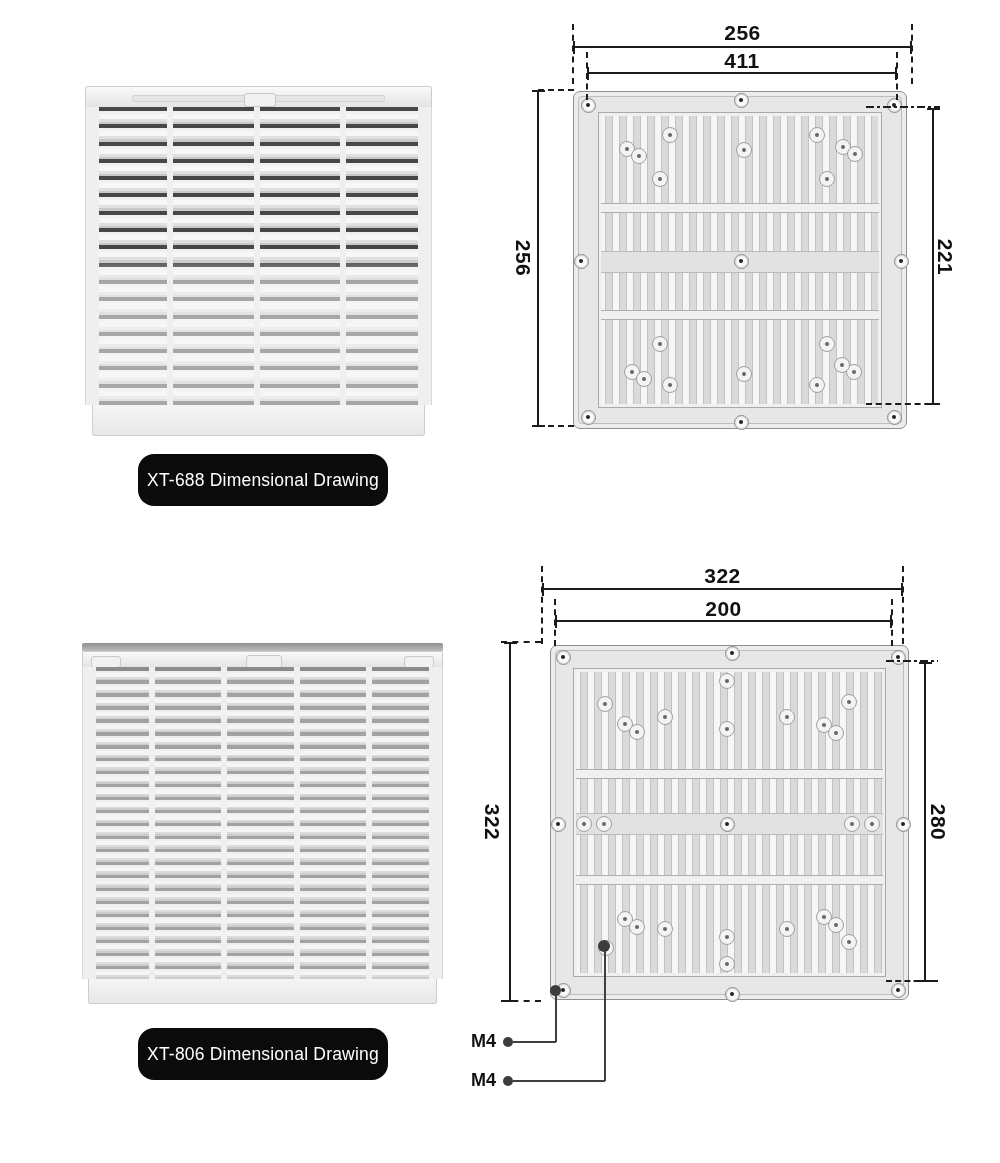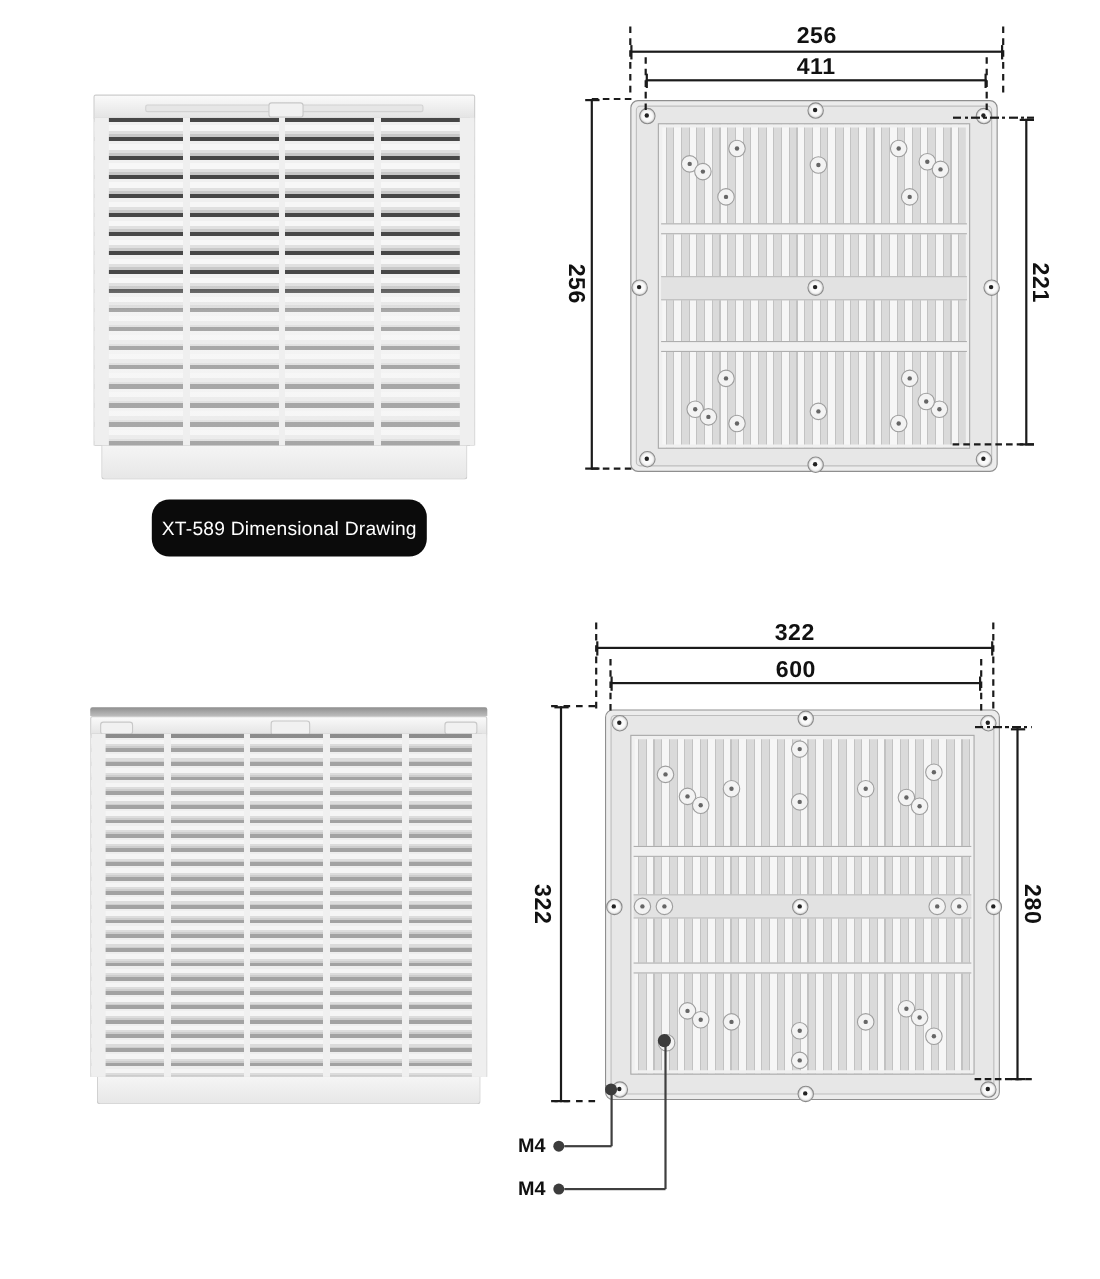--- a/index.html
+++ b/index.html
@@ -132,21 +132,21 @@
 
     <div class="dash-v" style="left:572px;top:24px;height:60px;"></div>
     <div class="dash-v" style="left:586px;top:52px;height:48px;"></div>
     <div class="dash-v" style="left:896px;top:52px;height:48px;"></div>
     <div class="dash-v" style="left:911px;top:24px;height:60px;"></div>
     <div class="dash-h" style="left:538px;top:89px;width:36px;"></div>
     <div class="dash-h" style="left:538px;top:425px;width:36px;"></div>
     <div class="dashdot-h" style="left:866px;top:106px;width:74px;"></div>
     <div class="dash-h" style="left:866px;top:403px;width:74px;"></div>
 
-    <div class="pill" style="top:454px;">XT-589 Dimensional Drawing</div>
+    <div class="pill" style="top:454px;">XT-688 Dimensional Drawing</div>
   </div>
 
   <div class="abs" style="left:0;top:540px;width:1000px;height:623px;">
 
     <div class="fv" style="left:82px;top:103px;width:361px;height:360px;">
       <div class="fv-capdark"></div>
       <div class="fv-cap" style="top:8px;height:16px;">
         <div class="tab" style="left:8px;top:4px;width:28px;height:10px;"></div>
         <div class="tab" style="left:163px;top:3px;width:34px;height:12px;"></div>
         <div class="tab" style="right:8px;top:4px;width:28px;height:10px;"></div>
@@ -191,21 +191,21 @@
         <div class="screw" style="left: 173.5px; top: -0.5px;"></div>
         <div class="screw" style="left: 173.5px; top: 340.5px;"></div>
         <div class="screw" style="left: -0.5px; top: 170.5px;"></div>
         <div class="screw" style="left: 344.5px; top: 170.5px;"></div>
         <div class="screw" style="left: 168.5px; top: 170.5px;"></div>
         <div class="screw" style="left: 4.5px; top: 336.5px;"></div>
       </div>
 
     <div class="dim-label-h" style="left:542px;top:24px;width:361px;">322</div>
     <div class="dline-h" style="left:542px;top:48px;width:361px;"></div>
-    <div class="dim-label-h" style="left:555px;top:57px;width:337px;">600</div>
+    <div class="dim-label-h" style="left:555px;top:57px;width:337px;">200</div>
     <div class="dline-h" style="left:555px;top:80px;width:337px;"></div>
 
     <div class="dline-v" style="left:509px;top:102px;height:360px;"></div>
     <div class="dim-label-v" style="left:462px;top:272px;">322</div>
     <div class="dline-v" style="left:924px;top:122px;height:320px;"></div>
     <div class="dim-label-v" style="left:908px;top:272px;">280</div>
 
     <div class="dash-v" style="left:541px;top:26px;height:78px;"></div>
     <div class="dash-v" style="left:554px;top:59px;height:47px;"></div>
     <div class="dash-v" style="left:891px;top:59px;height:47px;"></div>
@@ -219,14 +219,15 @@
     <div class="callout-dot" style="left:598px;top:400px;width:12px;height:12px;"></div>
     <div class="leader-v" style="left:555px;top:455px;height:47px;"></div>
     <div class="leader-h" style="left:513px;top:501px;width:43px;"></div>
     <div class="leader-v" style="left:604px;top:411px;height:130px;"></div>
     <div class="leader-h" style="left:513px;top:540px;width:92px;"></div>
     <div class="callout-dot" style="left:503px;top:497px;width:10px;height:10px;"></div>
     <div class="callout-dot" style="left:503px;top:536px;width:10px;height:10px;"></div>
     <div class="m4-label" style="left:452px;top:491px;">M4</div>
     <div class="m4-label" style="left:452px;top:530px;">M4</div>
 
+    <div class="pill" style="top:488px;">XT-806 Dimensional Drawing</div>
   </div>
 </div>
 
 </body></html>

